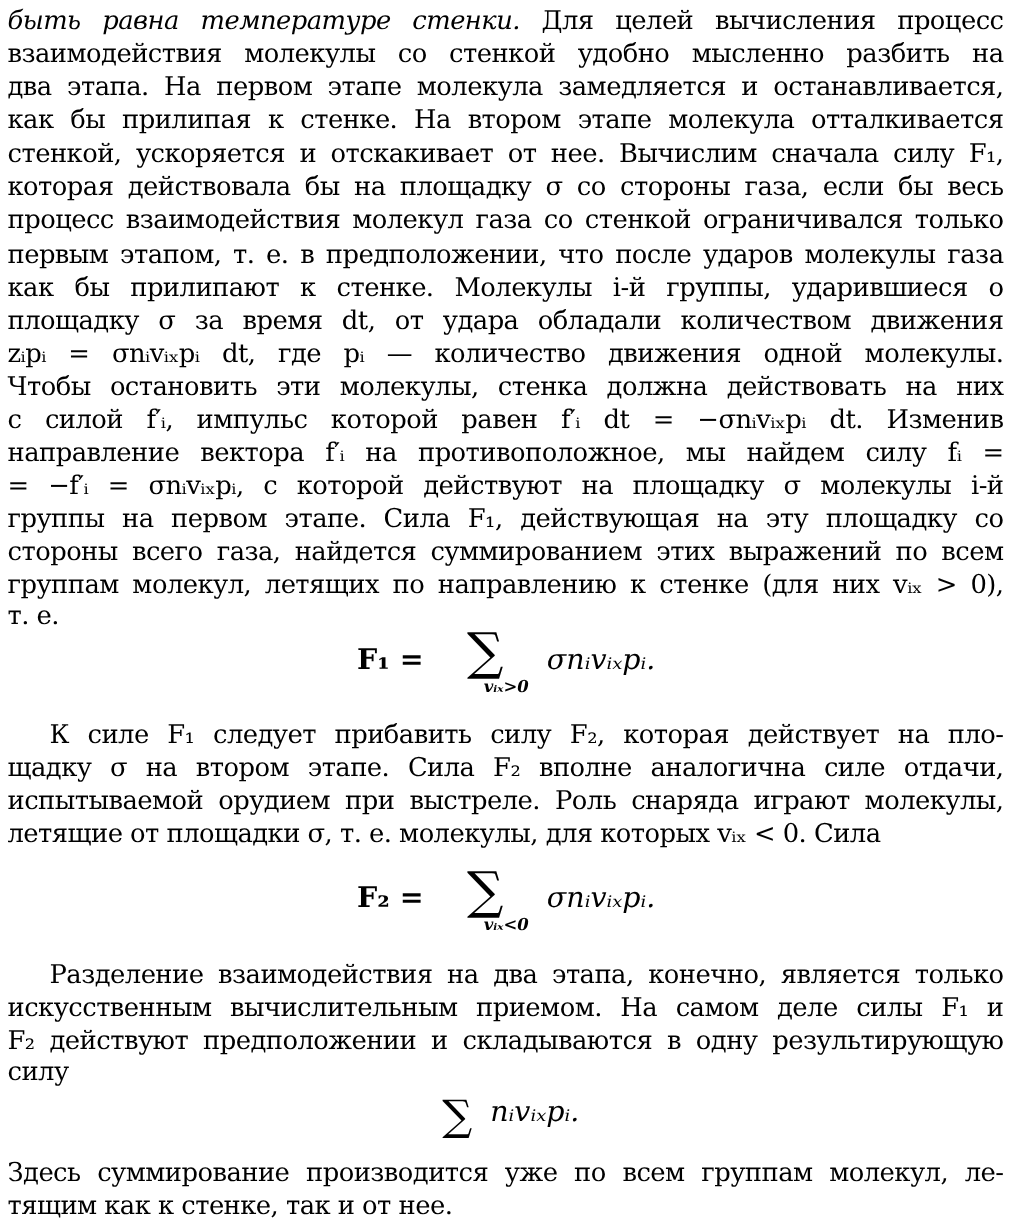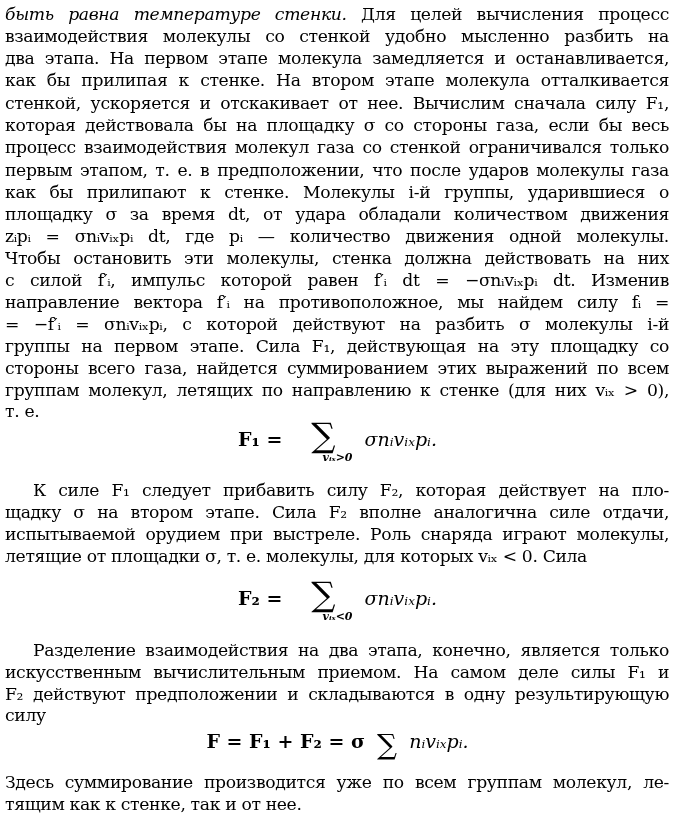--- a/index.html
+++ b/index.html
@@ -40,21 +40,21 @@
     <div class="line" style="top:91px">стенкой, ускоряется и отскакивает от нее. Вычислим сначала силу F₁,</div>
     <div class="line" style="top:113px">которая действовала бы на площадку σ со стороны газа, если бы весь</div>
     <div class="line" style="top:135px">процесс взаимодействия молекул газа со стенкой ограничивался только</div>
     <div class="line" style="top:158px">первым этапом, т. е. в предположении, что после ударов молекулы газа</div>
     <div class="line" style="top:180px">как бы прилипают к стенке. Молекулы i-й группы, ударившиеся о</div>
     <div class="line" style="top:202px">площадку σ за время dt, от удара обладали количеством движения</div>
     <div class="line" style="top:224px">zᵢpᵢ = σnᵢvᵢₓpᵢ dt, где pᵢ — количество движения одной молекулы.</div>
     <div class="line" style="top:246px">Чтобы остановить эти молекулы, стенка должна действовать на них</div>
     <div class="line" style="top:268px">с силой f′ᵢ, импульс которой равен f′ᵢ dt = −σnᵢvᵢₓpᵢ dt. Изменив</div>
     <div class="line" style="top:290px">направление вектора f′ᵢ на противоположное, мы найдем силу fᵢ =</div>
-    <div class="line" style="top:312px">= −f′ᵢ = σnᵢvᵢₓpᵢ, с которой действуют на разбить σ молекулы i-й</div>
+    <div class="line" style="top:312px">= −f′ᵢ = σnᵢvᵢₓpᵢ, с которой действуют на площадку σ молекулы i-й</div>
     <div class="line" style="top:334px">группы на первом этапе. Сила F₁, действующая на эту площадку со</div>
     <div class="line" style="top:356px">стороны всего газа, найдется суммированием этих выражений по всем</div>
     <div class="line" style="top:378px">группам молекул, летящих по направлению к стенке (для них vᵢₓ &gt; 0),</div>
     <div class="line last" style="top:399px">т. е.</div>
   </div>
 
   <div class="formula" style="top:418px">
     <span class="b">F₁ =</span>
     <span class="sumwrap">
       <span class="sum">∑</span>
@@ -80,21 +80,20 @@
   </div>
 
   <div>
     <div class="line indent" style="top:638px">Разделение взаимодействия на два этапа, конечно, является только</div>
     <div class="line" style="top:660px">искусственным вычислительным приемом. На самом деле силы F₁ и</div>
     <div class="line" style="top:682px">F₂ действуют предположении и складываются в одну результирующую</div>
     <div class="line last" style="top:703px">силу</div>
   </div>
 
   <div class="formula" style="top:730px">
-    <span class="b">F = F₁ + F₂ = σ</span>
     <span class="sumwrap" style="vertical-align:-6px;">
       <span class="sum" style="font-size:28px;line-height:28px;">∑</span>
     </span>
     <span class="it">nᵢvᵢₓpᵢ.</span>
   </div>
 
   <div>
     <div class="line" style="top:770px">Здесь суммирование производится уже по всем группам молекул, ле-</div>
     <div class="line last" style="top:792px">тящим как к стенке, так и от нее.</div>
   </div>

